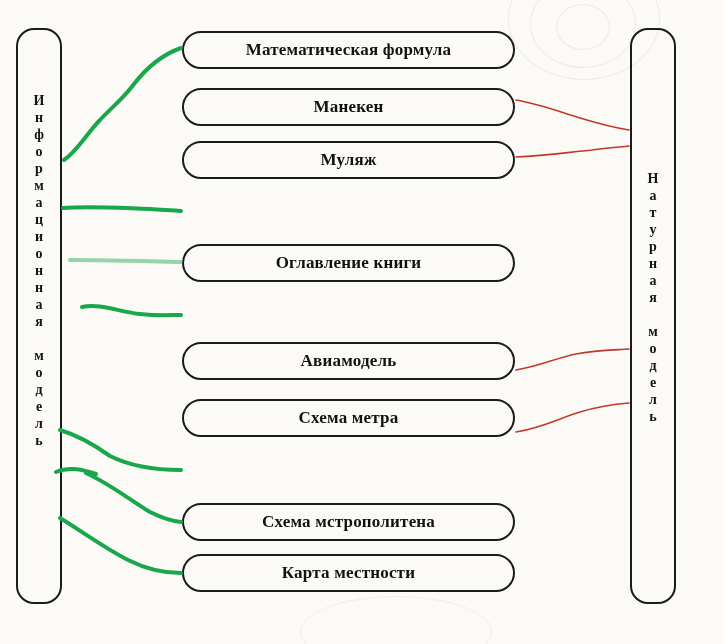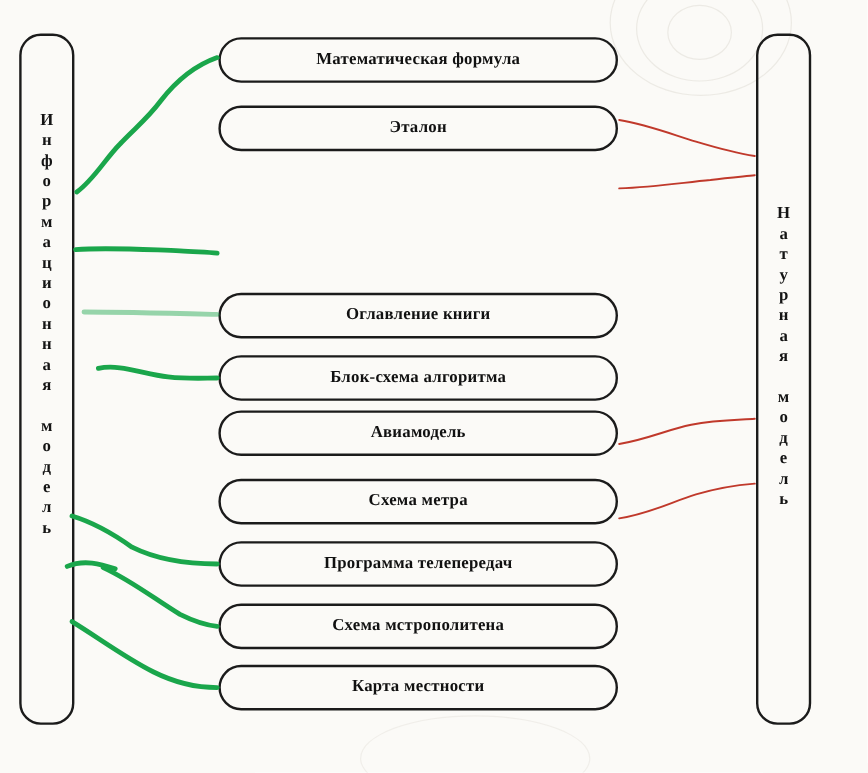--- a/index.html
+++ b/index.html
@@ -63,21 +63,21 @@
     height: 38px;
     border: 2px solid #1b1b1b;
     border-radius: 19px;
     box-sizing: border-box;
     background: transparent;
     display: flex;
     align-items: center;
     justify-content: center;
   }
   .item span {
-    font-size: 14px;
+    font-size: 17px;
     font-weight: bold;
     color: #111111;
     letter-spacing: 0.2px;
   }
 
   
   #ink {
     position: absolute;
     left: 0; top: 0;
     width: 723px;
@@ -134,36 +134,33 @@
 д
 е
 л
 ь</div>
   </div>
 
   <div class="item" style="top:31px">
     <span>Математическая формула</span>
   </div>
   <div class="item" style="top:88px">
-    <span>Эталон</span>
+    <span>Манекен</span>
+  </div>
+  <div class="item" style="top:141px">
+    <span>Муляж</span>
   </div>
   <div class="item" style="top:244px">
     <span>Оглавление книги</span>
-  </div>
-  <div class="item" style="top:296px">
-    <span>Блок-схема алгоритма</span>
   </div>
   <div class="item" style="top:342px">
     <span>Авиамодель</span>
   </div>
   <div class="item" style="top:399px">
     <span>Схема метра</span>
-  </div>
-  <div class="item" style="top:451px">
-    <span>Программа телепередач</span>
   </div>
   <div class="item" style="top:554px">
     <span>Карта местности</span>
   </div>
   <div class="item" style="top:503px">
     <span>Схема мстрополитена</span>
   </div>
 
   <svg id="ink" viewBox="0 0 723 644">
     <g id="green-lines" fill="none" stroke-linecap="round" stroke-linejoin="round">

